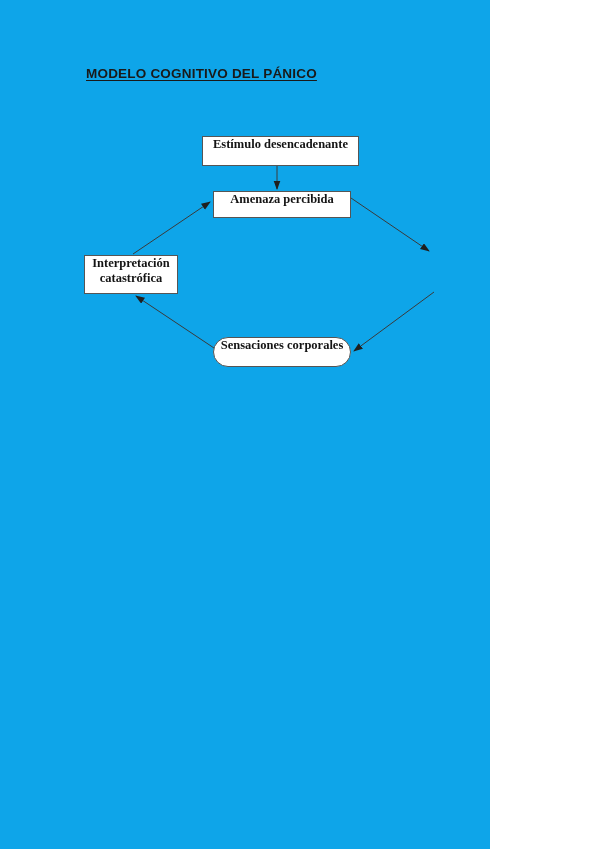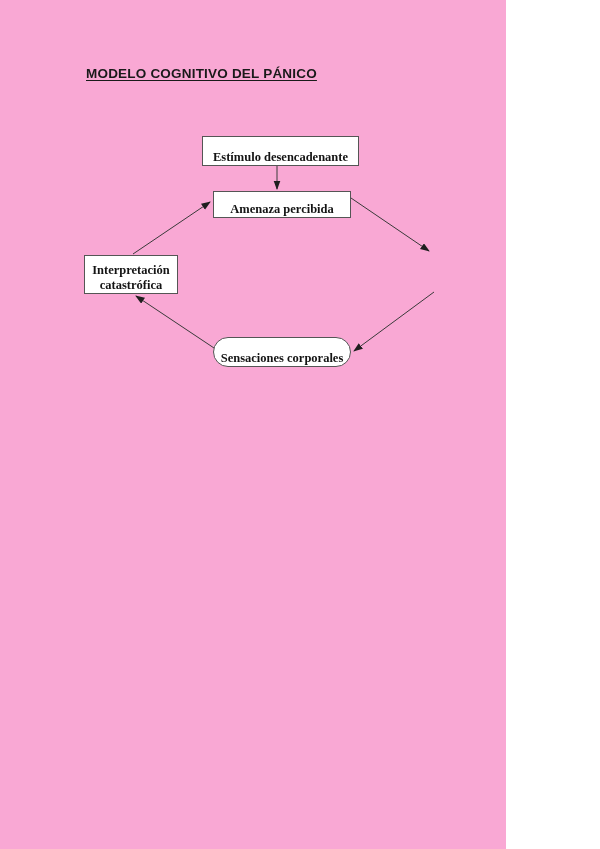--- a/index.html
+++ b/index.html
@@ -4,24 +4,23 @@
 <style>
   html, body {
     margin: 0;
     padding: 0;
     background: #ffffff;
   }
   .page {
     position: relative;
     width: 490px;
     height: 849px;
-    background: #f9a8d4;
+    background: #0ea5e9;
     overflow: hidden;
     font-family: "Liberation Serif", serif;
-    padding-left: 16px;
   }
   .doc-title {
     position: absolute;
     left: 86px;
     top: 66px;
     font-family: "Liberation Sans", sans-serif;
     font-size: 13.5px;
     font-weight: bold;
     color: #1a1a1a;
     text-decoration: underline;
@@ -36,21 +35,21 @@
     width: 600px;
     height: 849px;
     pointer-events: none;
   }
   .node {
     position: absolute;
     box-sizing: border-box;
     border: 1px solid #555555;
     background: #ffffff;
     display: flex;
-    align-items: flex-end;
+    align-items: flex-start;
     justify-content: center;
     text-align: center;
   }
   .node-label {
     font-family: "Liberation Serif", serif;
     font-weight: bold;
     font-size: 12.5px;
     line-height: 1.2;
     color: #141414;
     white-space: pre-line;

